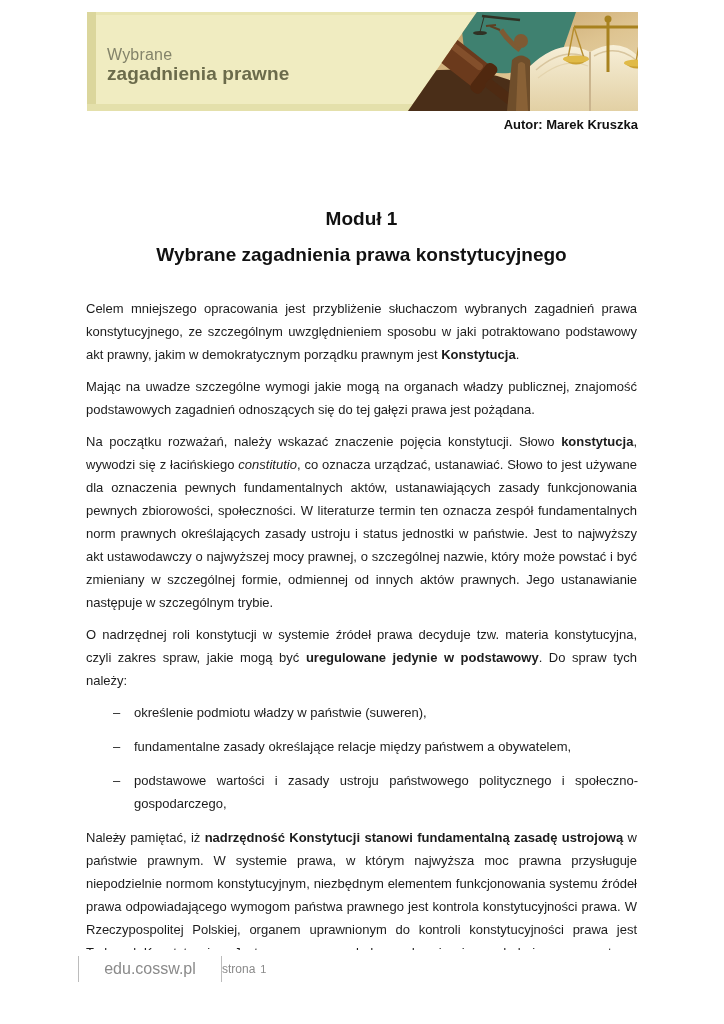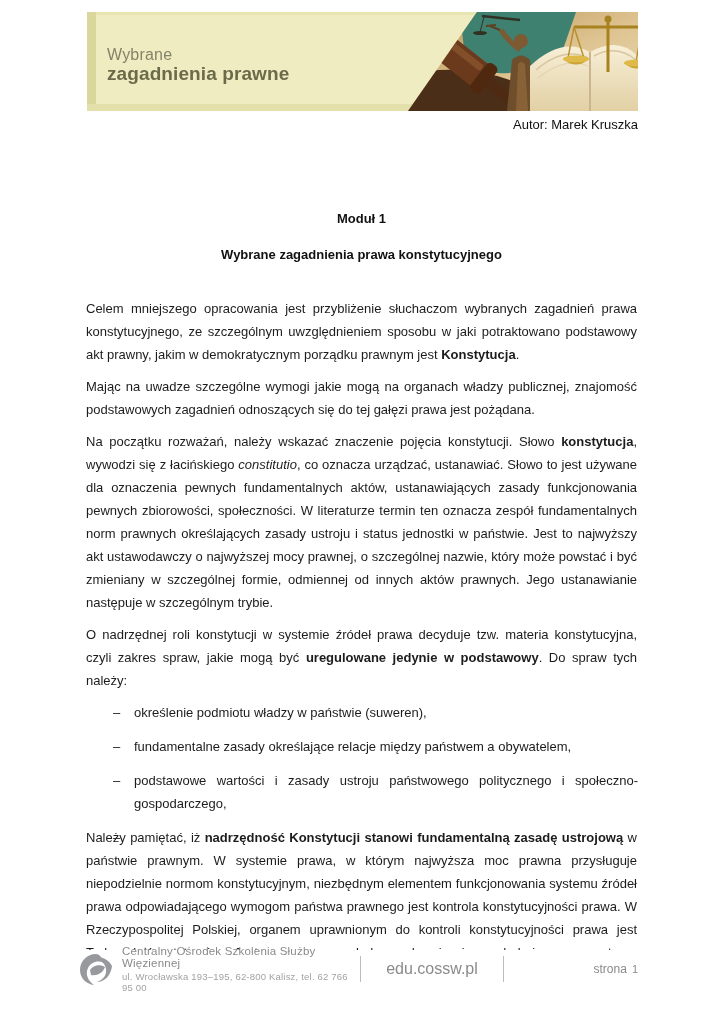--- a/index.html
+++ b/index.html
@@ -13,41 +13,41 @@
   .banner-edge-top{position:absolute;left:0;top:0;width:100%;height:3px;background:#e9e5b2;}
   .banner-edge-bottom{position:absolute;left:0;bottom:0;width:100%;height:7px;background:#e4e0ab;}
   .banner-text{position:absolute;left:20px;top:34px;z-index:2;line-height:1.1;}
   .banner-t1{font-size:16px;color:#83836a;letter-spacing:.2px;}
   .banner-t2{font-size:19px;font-weight:bold;color:#6b6b4b;letter-spacing:.1px;}
   .banner-photo{position:absolute;right:0;top:0;width:230px;height:99px;z-index:3;
     clip-path:polygon(69px 0,230px 0,230px 99px,0 99px);}
   .banner-photo svg{display:block;}
   
   .content{position:absolute;left:85px;top:111px;width:553px;z-index:1;}
-  .author{margin:6px 0 0;text-align:right;font-weight:normal;font-size:13px;color:#111;}
-  h1.module,h2.doc-title{text-align:center;font-size:13px;font-weight:bold;color:#111;line-height:17px;}
+  .author{margin:6px 0 0;text-align:right;font-weight:bold;font-size:13px;color:#111;}
+  h1.module,h2.doc-title{text-align:center;font-size:19px;font-weight:bold;color:#111;line-height:17px;}
   h1.module{margin:78px 0 0;}
   h2.doc-title{margin:19px 0 14px;}
   .content p{font-size:13px;line-height:23px;text-align:justify;margin:0 1px 9px;color:#1c1c1c;}
   .content p.first{margin-top:34px;}
   ul.matters{margin:3px 0 0;padding:0;}
   ul.matters li{list-style:none;position:relative;padding-left:49px;margin:0 0 11px;
     font-size:13px;line-height:23px;text-align:justify;color:#1c1c1c;}
   ul.matters .dash{position:absolute;left:28px;top:0;}
   .content p.last{margin-top:11px;margin-bottom:0;}
   
   footer{position:absolute;left:78px;top:950px;width:560px;height:38px;background:#fff;z-index:5;
     display:flex;align-items:center;color:#8a8a8a;}
   .f-left{flex:0 0 282px;display:flex;align-items:center;}
   .f-logo{flex:0 0 36px;margin-right:8px;}
   .f-name{font-size:11.5px;color:#8a8a8a;letter-spacing:.2px;}
   .f-addr{font-size:9.5px;color:#a2a2a2;margin-top:2px;letter-spacing:.2px;}
   .f-div{flex:0 0 1px;height:26px;background:#bcbcbc;}
   .f-mid{flex:0 0 142px;text-align:center;font-size:16px;}
-  .f-right{flex:1;text-align:right;font-size:12px;}
+  .f-right{flex:1;text-align:left;font-size:12px;}
   .f-num{margin-left:5px;font-size:11px;}
 </style>
 </head>
 <body>
 
 <div class="page">
 
   <header class="banner">
     <div class="banner-edge-top"></div>
     <div class="banner-edge-left"></div>
@@ -141,31 +141,20 @@
       </li>
       <li>
         <span class="dash">–</span>
       </li>
     </ul>
 
     <p class="last"><span>Należy pamiętać, iż </span><span style="font-weight: bold;">nadrzędność Konstytucji stanowi fundamentalną zasadę ustrojową</span><span> w państwie prawnym. W systemie prawa, w którym najwyższa moc prawna przysługuje niepodzielnie normom konstytucyjnym, niezbędnym elementem funkcjonowania systemu źródeł prawa odpowiadającego wymogom państwa prawnego jest kontrola konstytucyjności prawa. W Rzeczypospolitej Polskiej, organem uprawnionym do kontroli konstytucyjności prawa jest Trybunał Konstytucyjny. Jest on organem władzy sądowniczej, wyodrębnionym z systemu sądownictwa,</span></p>
   </main>
 
   <footer>
-    <div class="f-left">
-      <svg class="f-logo" width="36" height="34" viewBox="0 0 36 34" xmlns="http://www.w3.org/2000/svg">
-        <path d="M18 2 C9 2 2 9 2 18 C2 26 8 32 16 33 C10 29 7 22 10 16 C13 10 20 8 26 11 C24 5 21 2 18 2 Z" fill="#97999c"></path>
-        <path d="M34 14 C30 6 20 3 13 7 C20 6 27 10 28 17 C29 23 25 28 19 30 C27 30 33 23 34 14 Z" fill="#97999c"></path>
-        <path d="M12 18 C15 13 22 12 27 15 C25 21 19 24 13 23 Z" fill="#97999c"></path>
-      </svg>
-      <div class="f-org">
-        <div class="f-name">Centralny Ośrodek Szkolenia Służby Więziennej</div>
-        <div class="f-addr">ul. Wrocławska 193–195, 62-800 Kalisz, tel. 62 766 95 00</div>
-      </div>
-    </div>
     <div class="f-div"></div>
     <div class="f-mid">edu.cossw.pl</div>
     <div class="f-div"></div>
     <div class="f-right">
       <span>strona</span><span class="f-num">1</span>
     </div>
   </footer>
 
 </div>
 

